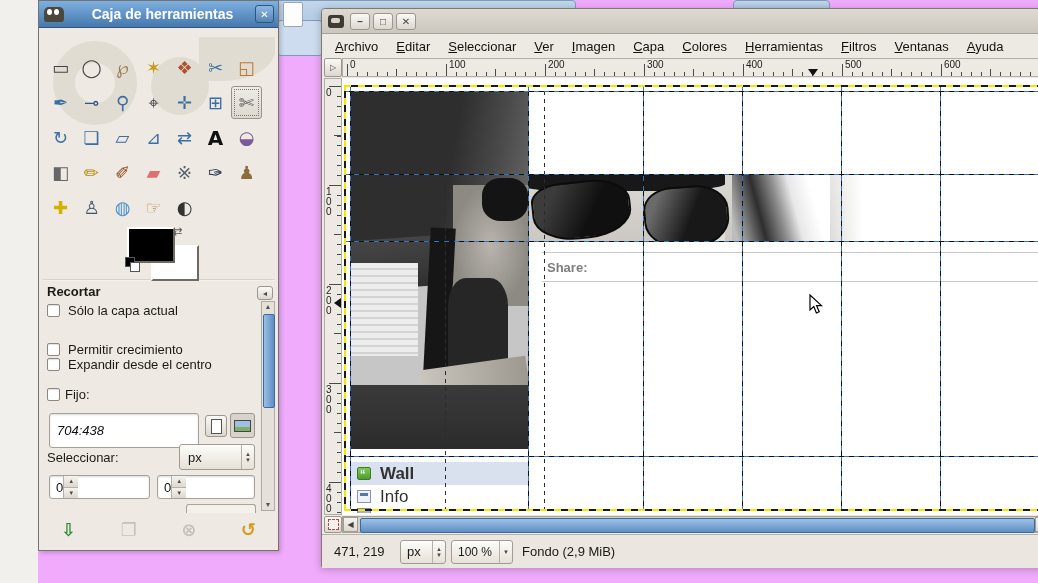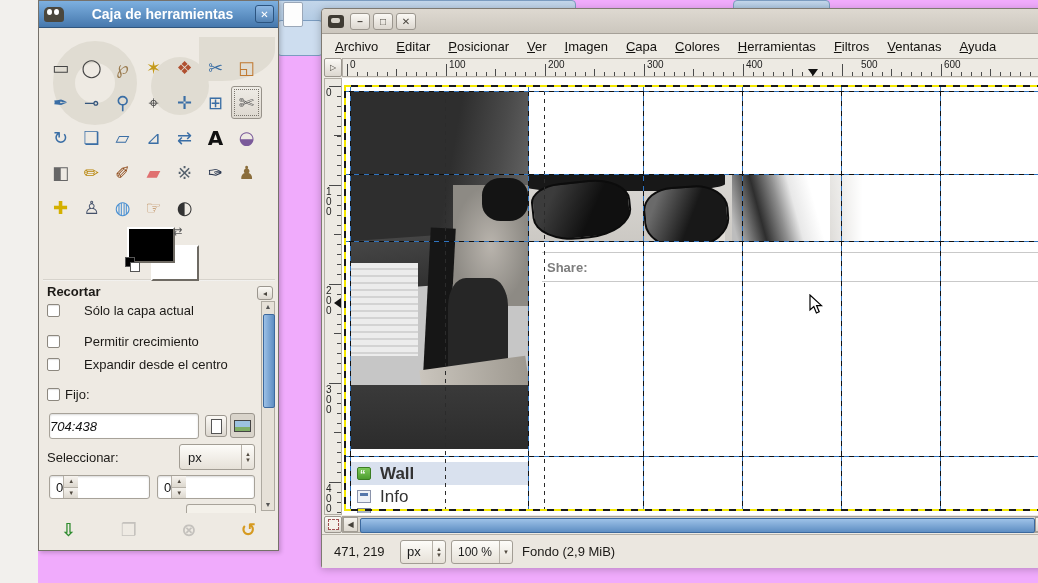--- a/index.html
+++ b/index.html
@@ -47,30 +47,30 @@
                outline:1px dotted #7a756d;outline-offset:-4px;box-sizing:border-box;}
   .fgswatch{left:88px;top:226px;width:44px;height:32px;background:#000;border:2px solid;border-color:#fff #6e6a63 #6e6a63 #fff;z-index:3;}
   .bgswatch{left:112px;top:244px;width:44px;height:32px;background:#fff;border:2px solid;border-color:#fff #6e6a63 #6e6a63 #fff;z-index:2;}
   .swapicon{left:134px;top:224px;font-size:11px;color:#555;z-index:4;}
   .resetmini{left:86px;top:256px;width:16px;height:14px;z-index:4;}
   .resetmini .b{position:absolute;left:0;top:0;width:8px;height:8px;background:#000;border:1px solid #555;}
   .resetmini .w{position:absolute;left:5px;top:5px;width:8px;height:8px;background:#fff;border:1px solid #555;}
   .tb-sep{left:4px;top:278px;width:232px;height:2px;background:linear-gradient(#c9c4bb,#ffffff);}
   .opt-title{left:8px;top:283px;font-size:13px;font-weight:bold;color:#1c1a17;}
   .collapse-btn{left:218px;top:285px;width:16px;height:14px;font-size:8px;}
-  .cbrow{position:absolute;left:8px;display:flex;align-items:center;gap:24px;}
+  .cbrow{position:absolute;left:8px;display:flex;align-items:center;gap:8px;}
   .cbrow .lbl{font-size:13px;color:#1c1a17;}
   .opt-scroll{left:222px;top:300px;width:14px;height:210px;background:#e6e1d8;border:1px solid #aeaaa1;box-sizing:border-box;}
   .opt-thumb{position:absolute;left:1px;top:12px;width:10px;height:92px;background:linear-gradient(90deg,#9cc0e6,#5d8dc2);
              border:1px solid #3c699e;border-radius:2px;}
   .opt-up{position:absolute;left:1px;top:1px;width:10px;text-align:center;font-size:7px;color:#555;}
   .opt-dn{position:absolute;left:1px;bottom:1px;width:10px;text-align:center;font-size:7px;color:#555;}
   .fijo-lbl{left:26px;top:386px;font-size:13px;color:#1c1a17;}
   .aspect-combo{left:62px;top:380px;width:153px;height:27px;font-size:12px;padding-left:7px;}
-  .ratio-input{left:10px;top:412px;width:150px;height:26px;font-size:13px;font-style:italic;}
+  .ratio-input{left:10px;top:412px;width:150px;height:35px;font-size:13px;font-style:italic;padding-left:7px;}
   .pbtn{left:166px;top:414px;width:22px;height:22px;}
   .pbtn .page{width:9px;height:13px;background:#fff;border:1px solid #555;}
   .lbtn{left:191px;top:412px;width:25px;height:25px;background:#d9d4cb;}
   .lbtn .pic{width:15px;height:10px;background:linear-gradient(#9cc2e0 60%,#7fae67 60%);border:1px solid #444;}
   .pos-lbl{left:8px;top:449px;font-size:13px;color:#1c1a17;}
   .unit-combo{left:140px;top:443px;width:76px;height:26px;font-size:13px;padding-left:8px;}
   .spin0a{left:10px;top:474px;width:101px;height:24px;font-size:13px;padding-left:6px;}
   .spin0b{left:118px;top:474px;width:98px;height:24px;font-size:13px;padding-left:6px;}
   .partialw{left:147px;top:503px;width:68px;height:8px;border:1px solid #a8a39a;border-bottom:none;border-radius:3px 3px 0 0;background:#f4f1ea;}
   .tb-actions{left:0;top:511px;width:239px;height:34px;display:flex;justify-content:space-around;align-items:center;}
@@ -262,21 +262,21 @@
 
     <div class="abs tb-sep"></div>
     <div class="abs opt-title">Recortar</div>
     <div class="abs btn3d collapse-btn">◂</div>
 
     <div id="checks">
         <div class="cbrow" style="top: 302px;">
           <span class="checkbox"></span>
           <span class="lbl">Sólo la capa actual</span>
         </div>
-        <div class="cbrow" style="top: 333px;">
+        <div class="cbrow" style="top: 341px;">
           <span class="checkbox"></span>
           <span class="lbl">Permitir crecimiento</span>
         </div>
         <div class="cbrow" style="top: 356px;">
           <span class="checkbox"></span>
           <span class="lbl">Expandir desde el centro</span>
         </div>
       </div>
 
     <div class="abs opt-scroll">
@@ -338,39 +338,39 @@
     <div class="g-title">
       <span class="gicon"></span>
       <span class="btn3d winbtn">–</span>
       <span class="btn3d winbtn">□</span>
       <span class="btn3d winbtn">✕</span>
     </div>
 
     <div class="menubar" id="menubar">
         <span class="menu-item">Archivo</span>
         <span class="menu-item">Editar</span>
-        <span class="menu-item">Posicionar</span>
+        <span class="menu-item">Seleccionar</span>
         <span class="menu-item">Ver</span>
         <span class="menu-item">Imagen</span>
         <span class="menu-item">Capa</span>
         <span class="menu-item">Colores</span>
         <span class="menu-item">Herramientas</span>
         <span class="menu-item">Filtros</span>
         <span class="menu-item">Ventanas</span>
         <span class="menu-item">Ayuda</span>
       </div>
 
     <div class="abs btn3d corner-btn">▷</div>
     <div class="abs hruler" id="hruler">
         <span class="rl" style="left: 7px;">0</span>
         <span class="rl" style="left: 106px;">100</span>
         <span class="rl" style="left: 205px;">200</span>
         <span class="rl" style="left: 304px;">300</span>
         <span class="rl" style="left: 403px;">400</span>
-        <span class="rl" style="left: 518px;">500</span>
+        <span class="rl" style="left: 502px;">500</span>
         <span class="rl" style="left: 601px;">600</span>
         <span class="hmarker" style="left: 465.29px;"></span>
       </div>
     <div class="abs btn3d zoomfit-btn">
         <span class="magglyph"></span>
       </div>
     <div class="abs vruler" id="vruler">
         <span class="rl" style="top: 9px;">0</span>
         <span class="rl" style="top: 108px;">100</span>
         <span class="rl" style="top: 207px;">200</span>

